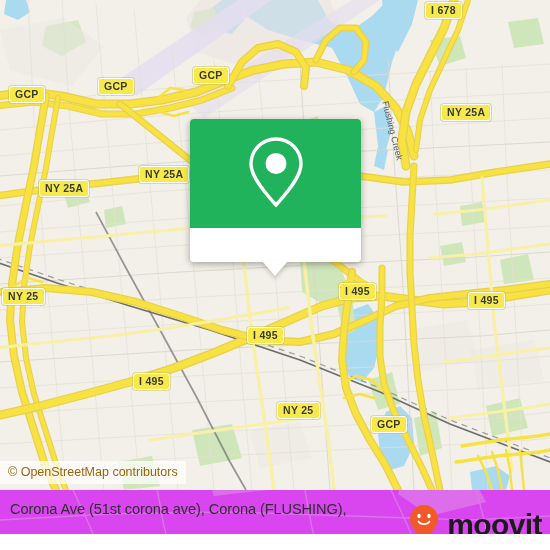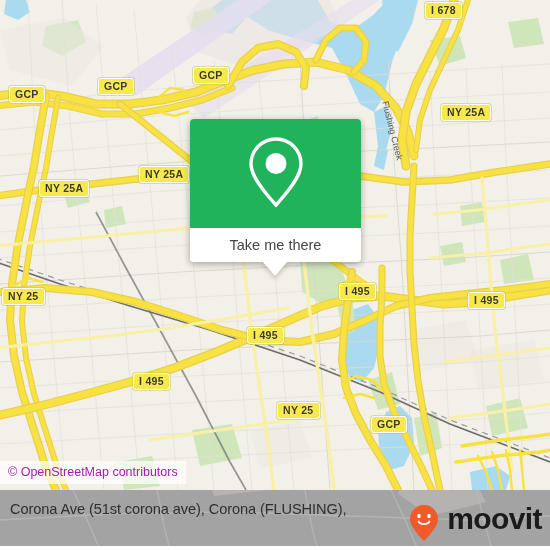--- a/index.html
+++ b/index.html
@@ -39,21 +39,21 @@
     font-size:9px;
     white-space:nowrap;
     transform-origin:left top;
   }
 
   
   #osm-attrib {
     position:absolute;
     left:0; top:461px;
     background:rgba(255,255,255,.72);
-    color:#a21caf;
+    color:#a16207;
     font-size:12.5px;
     line-height:18px;
     padding:2px 8px 3px 8px;
     white-space:nowrap;
   }
 
   
   #popup-card {
     position:absolute;
     left:190px; top:119px;
@@ -83,36 +83,36 @@
     left:72px; top:142px;
     width:0; height:0;
     border-left:13px solid transparent;
     border-right:13px solid transparent;
     border-top:15px solid #ffffff;
     filter:drop-shadow(0 3px 2px rgba(0,0,0,.18));
   }
 
   
   #footer {
-    position:absolute; left:0; top:490px; width:550px; height:56px;
-    background:#a3a3a3;
+    position:absolute; left:0; top:490px; width:550px; height:44px;
+    background:#d946ef;
     overflow:hidden;
   }
   #footer-watermark {
     position:absolute; left:0; top:-18px; width:550px; height:78px;
     opacity:.30;
   }
   #footer-text {
     position:absolute; left:10px; top:9px; width:400px;
     color:#2e2e2e; font-size:14.6px; line-height:21px;
     letter-spacing:-.1px;
   }
   #moovit-logo {
     position:absolute; right:8px; top:14px;
-    display:flex; align-items:flex-start; gap:8px;
+    display:flex; align-items:center; gap:8px;
   }
   #moovit-wordmark {
     color:#1b1b1b; font-size:30px; line-height:30px;
     font-weight:bold; letter-spacing:-.6px;
   }
 </style>
 </head>
 <body>
 
 <div id="map-area">
@@ -321,23 +321,20 @@
   <div id="popup-card">
     <div id="popup-green">
       <span>
         <svg width="62" height="76" viewBox="0 0 62 76">
           <path d="M31 5 C17.2 5 6 16.2 6 30 C6 41 16 54.5 31 71
                    C46 54.5 56 41 56 30 C56 16.2 44.8 5 31 5 Z" fill="none" stroke="#ffffff" stroke-width="3.4"></path>
           <circle cx="31" cy="29.5" r="10.5" fill="#ffffff"></circle>
         </svg>
       </span>
     </div>
-    <div id="popup-footer">
-      <span id="popup-footer-label">Take me there</span>
-    </div>
     <div id="popup-tail"></div>
   </div>
 
   <div id="osm-attrib">© OpenStreetMap contributors</div>
 </div>
 
 <div id="footer">
 
   <svg id="footer-watermark" viewBox="0 0 550 78">
     <g fill="none" stroke="#ddd9cf" stroke-width="1.4">

